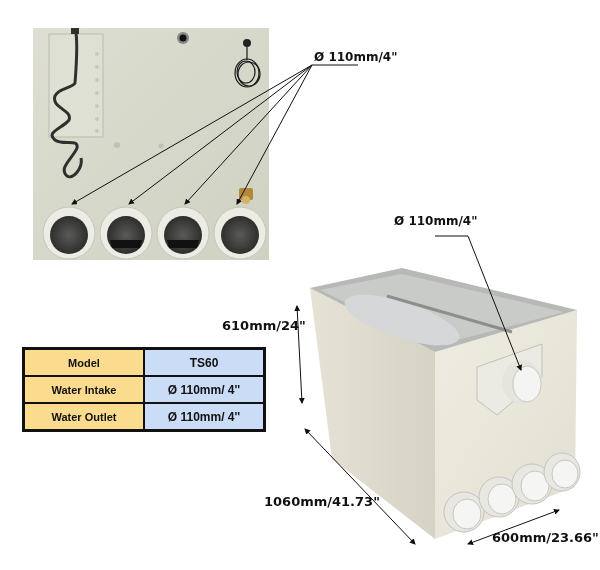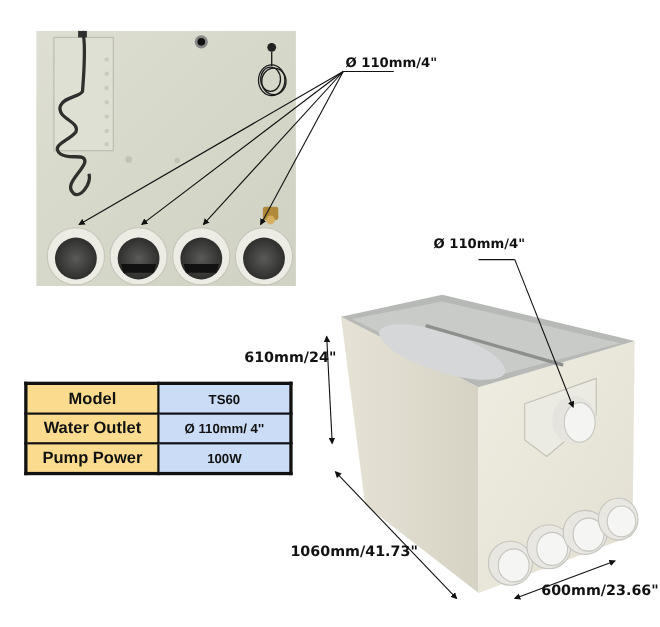--- a/index.html
+++ b/index.html
@@ -4,21 +4,21 @@
 <style>
   html, body { margin: 0; padding: 0; background: #ffffff; }
   body { width: 600px; height: 570px; position: relative; overflow: hidden; font-family: "Liberation Sans", sans-serif; }
   .abs { position: absolute; }
 
   
   #panel-photo { left: 33px; top: 28px; width: 236px; height: 232px; }
 
   
   #spec-table { left: 22px; top: 347px; border-collapse: collapse; border: 3px solid #111; }
-  #spec-table td { border: 2px solid #111; height: 25px; padding: 0; text-align: center; font-weight: bold; font-size: 15px; color: #111; }
+  #spec-table td { border: 2px solid #111; height: 25px; padding: 0; text-align: center; font-weight: bold; font-size: 11px; color: #111; }
   #spec-table td.k { width: 118px; background: #fbdc8f; }
   #spec-table td.v { width: 118px; background: #cbdcf7; font-size: 12px; }
 
   .label { font-family: "DejaVu Sans", sans-serif; font-weight: bold; color: #111; white-space: nowrap; }
   .dim { font-size: 13px; }
   .callout { font-size: 12px; }
 
   #box-photo { left: 292px; top: 262px; width: 306px; height: 285px; }
   #overlay { left: 0; top: 0; width: 600px; height: 570px; pointer-events: none; }
 </style>
@@ -177,21 +177,21 @@
 <div class="abs label dim" style="left:264px; top:494px;">1060mm/41.73"</div>
 <div class="abs label dim" style="left:492px; top:530px;">600mm/23.66"</div>
 
 <table id="spec-table" class="abs">
   <tbody>
       <tr>
         <td class="k">Model</td>
         <td class="v">TS60</td>
       </tr>
   <tr>
-        <td class="k">Water Outlet</td>
+        <td class="k">Water Intake</td>
         <td class="v">Ø 110mm/ 4''</td>
       </tr>
   <tr>
-        <td class="k">Pump Power</td>
-        <td class="v">100W</td>
+        <td class="k">Water Outlet</td>
+        <td class="v">Ø 110mm/ 4''</td>
       </tr>
 </tbody>
   </table>
 
 </body></html>

